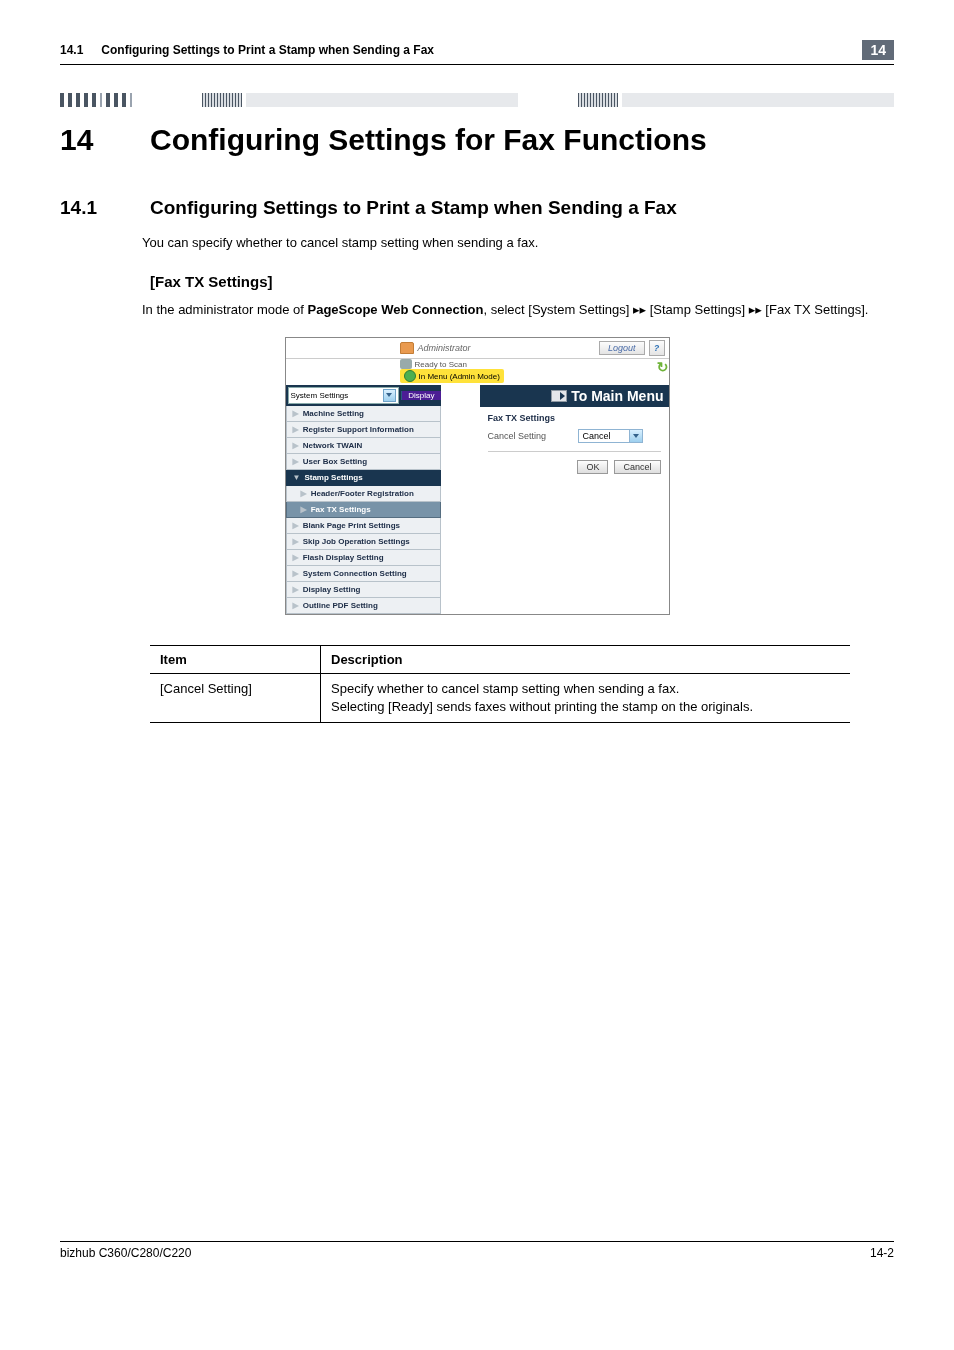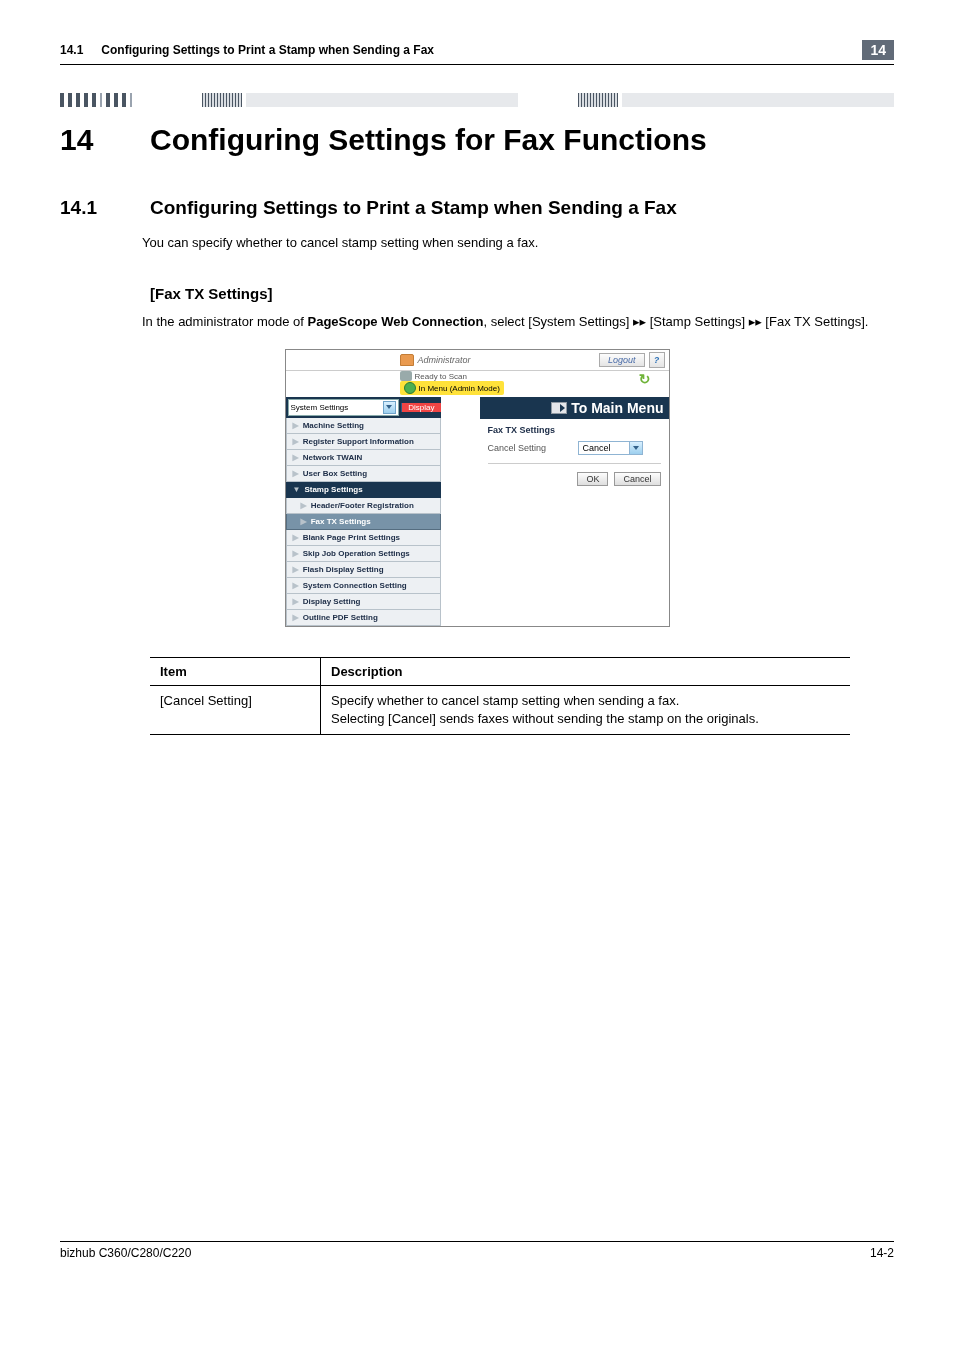--- a/index.html
+++ b/index.html
@@ -76,21 +76,21 @@
     font-weight:bold;
     margin: 0 0 14px 0;
     display:flex;
     align-items:baseline;
   }
   h2.sect-title .secno { width:90px; }
   .indent-block { margin-left:82px; font-size:13px; line-height:1.5; }
   h3.sub-title {
     font-size:15px;
     font-weight:bold;
-    margin: 32px 0 10px 90px;
+    margin: 20px 0 10px 90px;
   }
 
   
   .app-shot {
     width: 385px;
     margin: 18px auto 30px auto;
     font-size:9px;
     color:#000;
     border:1px solid #888;
     background:#fff;
@@ -113,21 +113,21 @@
     border:1px solid #aaa;
     background:linear-gradient(#fcfcfc,#e4e4e4);
     padding:1px 8px;
     color:#4a6ca8;
   }
   .app-head .help-box {
     width:14px;height:14px;border:1px solid #aaa;margin-left:4px;
     background:linear-gradient(#fcfcfc,#e4e4e4);
     display:flex;align-items:center;justify-content:center;color:#2a6fb5;font-weight:bold;
   }
-  .app-status { display:flex; padding:0 18px 2px 4px; }
+  .app-status { display:flex; padding:0 0 2px 4px; }
   .app-status .status-left{ display:flex;flex-direction:column;}
   .status-row{display:flex;align-items:center;font-size:8px;color:#555;}
   .status-icon{ width:12px;height:10px;background:#9aa; margin-right:3px;border-radius:2px;}
   .status-banner{
     background:#ffe23a;color:#000;font-size:8px;padding:1px 4px;display:flex;align-items:center;border-radius:2px;
   }
   .status-banner .sb-icon{width:10px;height:10px;border-radius:50%;background:#4caf50;margin-right:3px;border:1px solid #2e7d32;}
   .app-status .refresh{ margin-left:auto; color:#6fb339;font-size:14px;font-weight:bold;}
   .app-body{display:flex;gap:39px;}
   .side-nav{width:155px;}
@@ -135,21 +135,21 @@
     display:flex;background:#19354f;align-items:center;
   }
   .nav-select{
     flex:1;background:#fff;margin:2px;border:1px solid #8aa;font-size:8px;padding:1px 2px;display:flex;align-items:center;justify-content:space-between;
   }
   .nav-select .dd-arrow{
     width:11px;height:11px;background:linear-gradient(#d9f0ff,#9dcfee);border:1px solid #6fa3c9;position:relative;
   }
   .nav-select .dd-arrow::after{content:"";position:absolute;left:2px;top:3px;border-left:3px solid transparent;border-right:3px solid transparent;border-top:4px solid #34628b;}
   .nav-display{
-    background:#ef4444;color:#fff;padding:0 6px;font-size:8px;border-left:1px solid #2c5a84;
+    background:#4c1d95;color:#fff;padding:0 6px;font-size:8px;border-left:1px solid #2c5a84;
   }
   .nav-item{
     border:1px solid #b8c2ca;border-top:none;background:#edf0f3;padding:3px 6px;color:#20304a;font-size:8px;font-weight:bold;display:flex;align-items:center;
   }
   .nav-item .arrow-r{color:#b8c2ca;margin-right:4px;}
   .nav-item.indent{padding-left:14px;}
   .nav-item.expanded{
     background:#19354f;color:#fff;border:1px solid #19354f;border-top:none;
   }
   .nav-item.current{
@@ -383,21 +383,21 @@
       <tr>
         <th style="width:150px;">Item</th>
         <th>Description</th>
       </tr>
     </thead>
     <tbody>
       <tr>
         <td>[Cancel Setting]</td>
         <td>
           <span>Specify whether to cancel stamp setting when sending a fax.</span><br>
-          <span>Selecting [Cancel] sends faxes without sending the stamp on the originals.</span>
+          <span>Selecting [Ready] sends faxes without printing the stamp on the originals.</span>
         </td>
       </tr>
     </tbody>
   </table>
 
   <div class="page-footer">
     <span>bizhub C360/C280/C220</span>
     <span>14-2</span>
   </div>
 

